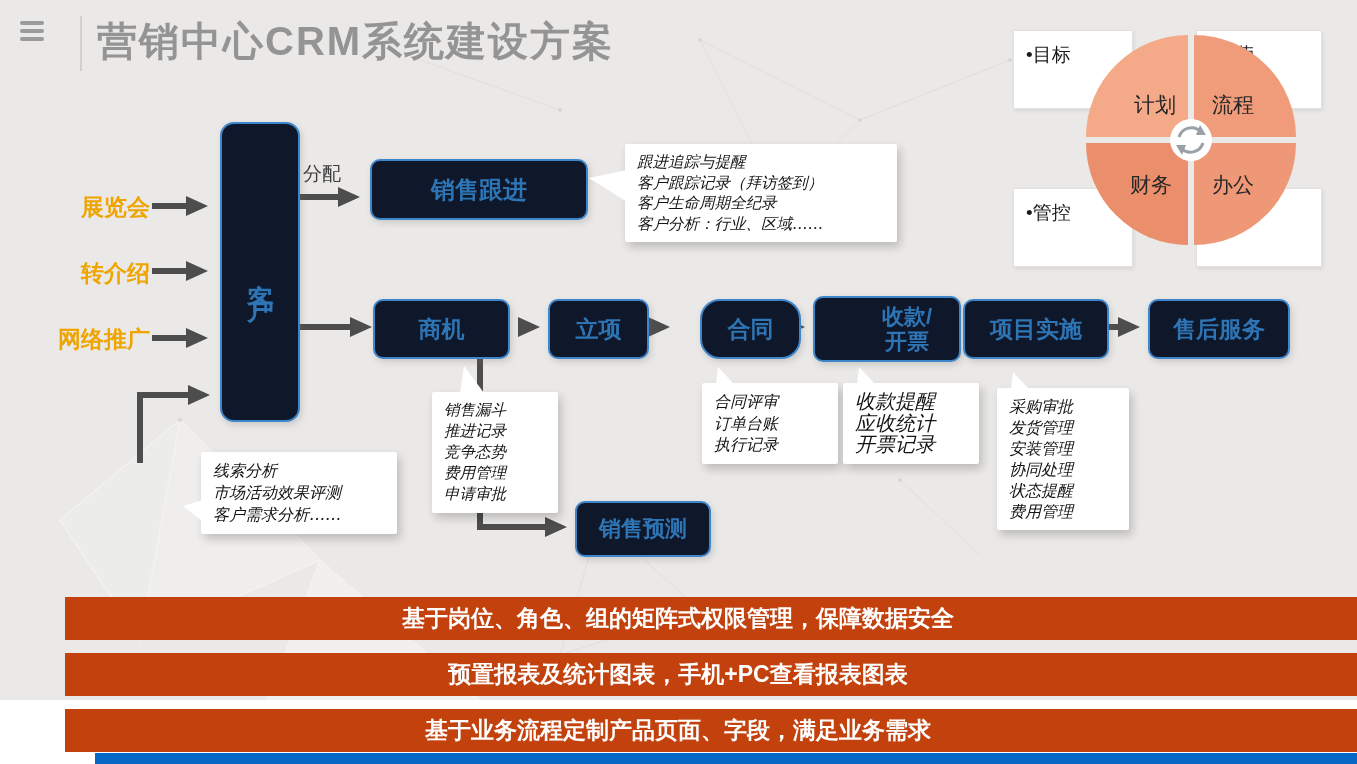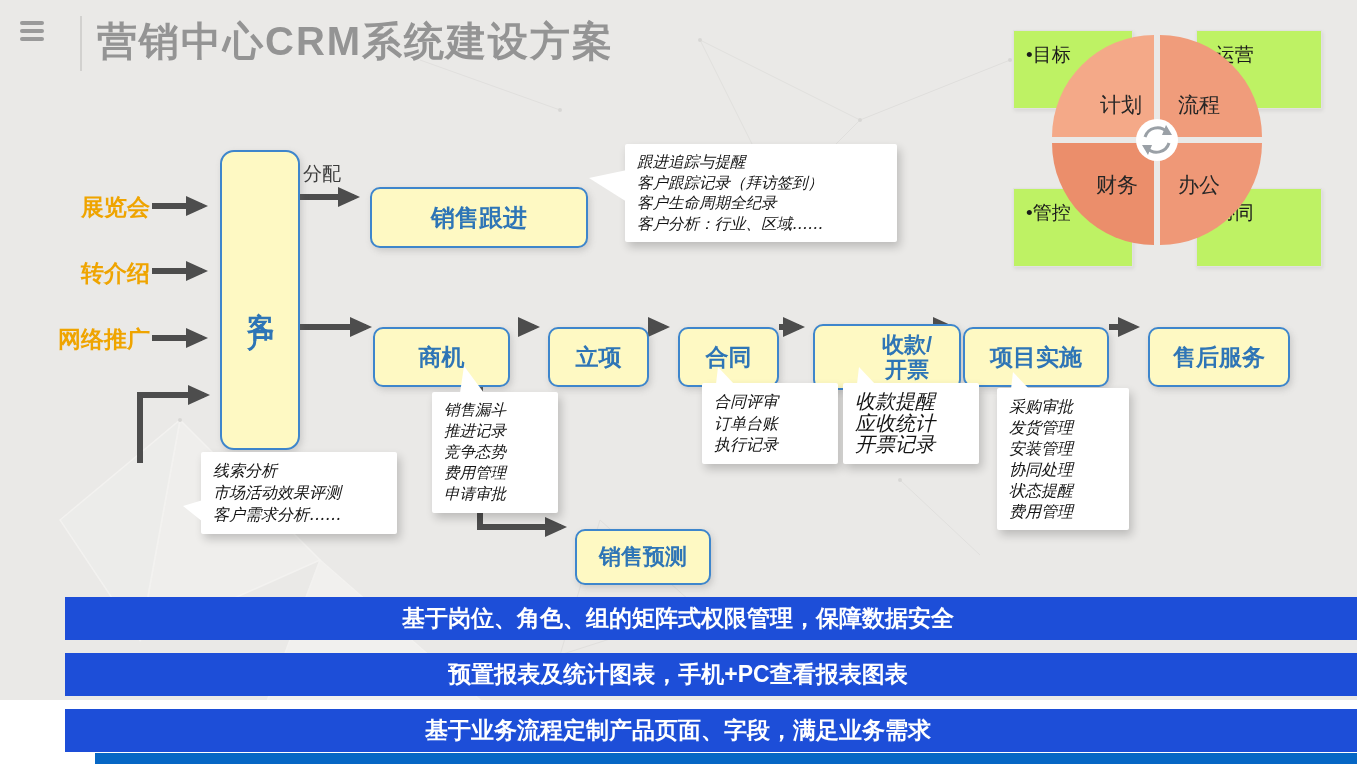--- a/index.html
+++ b/index.html
@@ -19,34 +19,33 @@
     font-size:40px; font-weight:bold; color:#949494; letter-spacing:2px;
   }
 
   
   .src { position:absolute; left:26px; width:124px; text-align:right;
          font-size:23px; font-weight:bold; color:#EFA400; }
   .src-0 { top:192px; } .src-1 { top:258px; } .src-2 { top:324px; }
 
   
   .box {
-    position:absolute; background:#fef9c3; border:2.5px solid #3E86CC; border-radius:10px;
+    position:absolute; background:#0f172a; border:2.5px solid #3E86CC; border-radius:10px;
     display:flex; align-items:center; justify-content:center;
     color:#2E75B6; font-weight:bold;
     box-shadow:2px 3px 6px rgba(110,110,110,0.25);
-    margin-top:28px;
   }
   .box .box-label { white-space:pre-line; text-align:center; line-height:1.15; }
   .box-customer { left:220px; top:122px; width:76px; height:296px; font-size:27px; border-radius:14px; }
   .box-customer .box-label { writing-mode:vertical-rl; letter-spacing:10px; }
   .box-followup { left:370px; top:159px; width:214px; height:57px; font-size:24px; }
   .step { top:299px; height:56px; font-size:23px; }
   .s0 { left:373px; width:133px; }
   .s1 { left:548px; width:97px; }
-  .s2 { left:678px; width:97px; }
+  .s2 { left:700px; width:97px;border-radius:20px; }
   .s3 { left:813px; width:104px; top:296px; height:62px; font-size:22px;padding-left:40px; }
   .s4 { left:963px; width:142px; }
   .s5 { left:1148px; width:138px; }
   .box-forecast { left:575px; top:501px; width:132px; height:52px; font-size:22px;font-family:Liberation Serif, serif; }
   .box-market   { left:22px;  top:465px; width:173px; height:53px; font-size:23px; }
 
   .assign-label { position:absolute; left:303px; top:161px; font-size:19px; color:#3b3b3b; }
 
   
   .callout {
@@ -66,45 +65,45 @@
   .co-implementation { left:997px; top:388px; width:108px; font-size:16px; line-height:21px; }
   .co-aftersales { left:1162px; top:380px; width:114px; font-size:15.5px; line-height:21px; }
   .co-contract .ptr, .co-payment .ptr, .co-implementation .ptr, .co-aftersales .ptr {
     top:-16px; left:14px; border-left:2px solid transparent; border-right:16px solid transparent; border-bottom:17px solid #fff;
   }
   .co-market { left:201px; top:452px; width:172px; font-size:16px; line-height:22px; }
   .co-market .ptr { left:-18px; bottom:12px; border-top:6px solid transparent; border-bottom:16px solid transparent; border-right:20px solid #fff; }
 
   
   .corner {
-    position:absolute; background:#bef264; border:1px solid #e2e1df;
+    position:absolute; background:#ffffff; border:1px solid #e2e1df;
     box-shadow:1px 2px 4px rgba(0,0,0,0.08);
     font-size:19px; color:#1a1a1a; padding:11px 0 0 12px; z-index:1;
   }
   .cn-0 { left:1013px; top:30px;  width:106px; height:66px; }
   .cn-1 { left:1196px; top:30px;  width:112px; height:66px; }
   .cn-2 { left:1013px; top:188px; width:106px; height:66px; }
   .cn-3 { left:1196px; top:188px; width:112px; height:66px; }
-  .quad { position:absolute; left:1052px; top:35px; width:210px; height:210px; z-index:2; }
+  .quad { position:absolute; left:1086px; top:35px; width:210px; height:210px; z-index:2; }
   .q { position:absolute; width:102px; height:102px; }
   .q-tl { left:0;     top:0;     border-radius:102px 0 0 0; background:#F4A988; }
   .q-tr { left:108px; top:0;     border-radius:0 102px 0 0; background:#F09C7B; }
   .q-bl { left:0;     top:108px; border-radius:0 0 0 102px; background:#EB8E6B; }
   .q-br { left:108px; top:108px; border-radius:0 0 102px 0; background:#EF9877; }
   .q-label { position:absolute; font-size:21px; color:#262626; font-family:"DejaVu Serif", serif; }
   .ql-0 { left:48px;  top:56px; }
   .ql-1 { left:126px; top:56px; }
   .ql-2 { left:44px;  top:136px; }
   .ql-3 { left:126px; top:136px; }
   .q-center { position:absolute; left:83px; top:83px; width:44px; height:44px; }
 
   
   .white-band { position:absolute; left:0; top:700px; width:1357px; height:64px; background:#fff; }
   .banner {
-    position:absolute; left:65px; right:0; height:43px; background:#1d4ed8;
+    position:absolute; left:65px; right:0; height:43px; background:#c2410c;
     color:#fff; font-size:23px; font-weight:bold;
     display:flex; align-items:center; justify-content:center; padding-right:66px;
   }
   .b-0 { top:597px; } .b-1 { top:653px; } .b-2 { top:709px; }
   .bottom-strip { position:absolute; left:95px; right:0; bottom:0; height:11px; background:#0667C5; }
 </style>
 </head>
 <body>
 
 <div class="stage">

